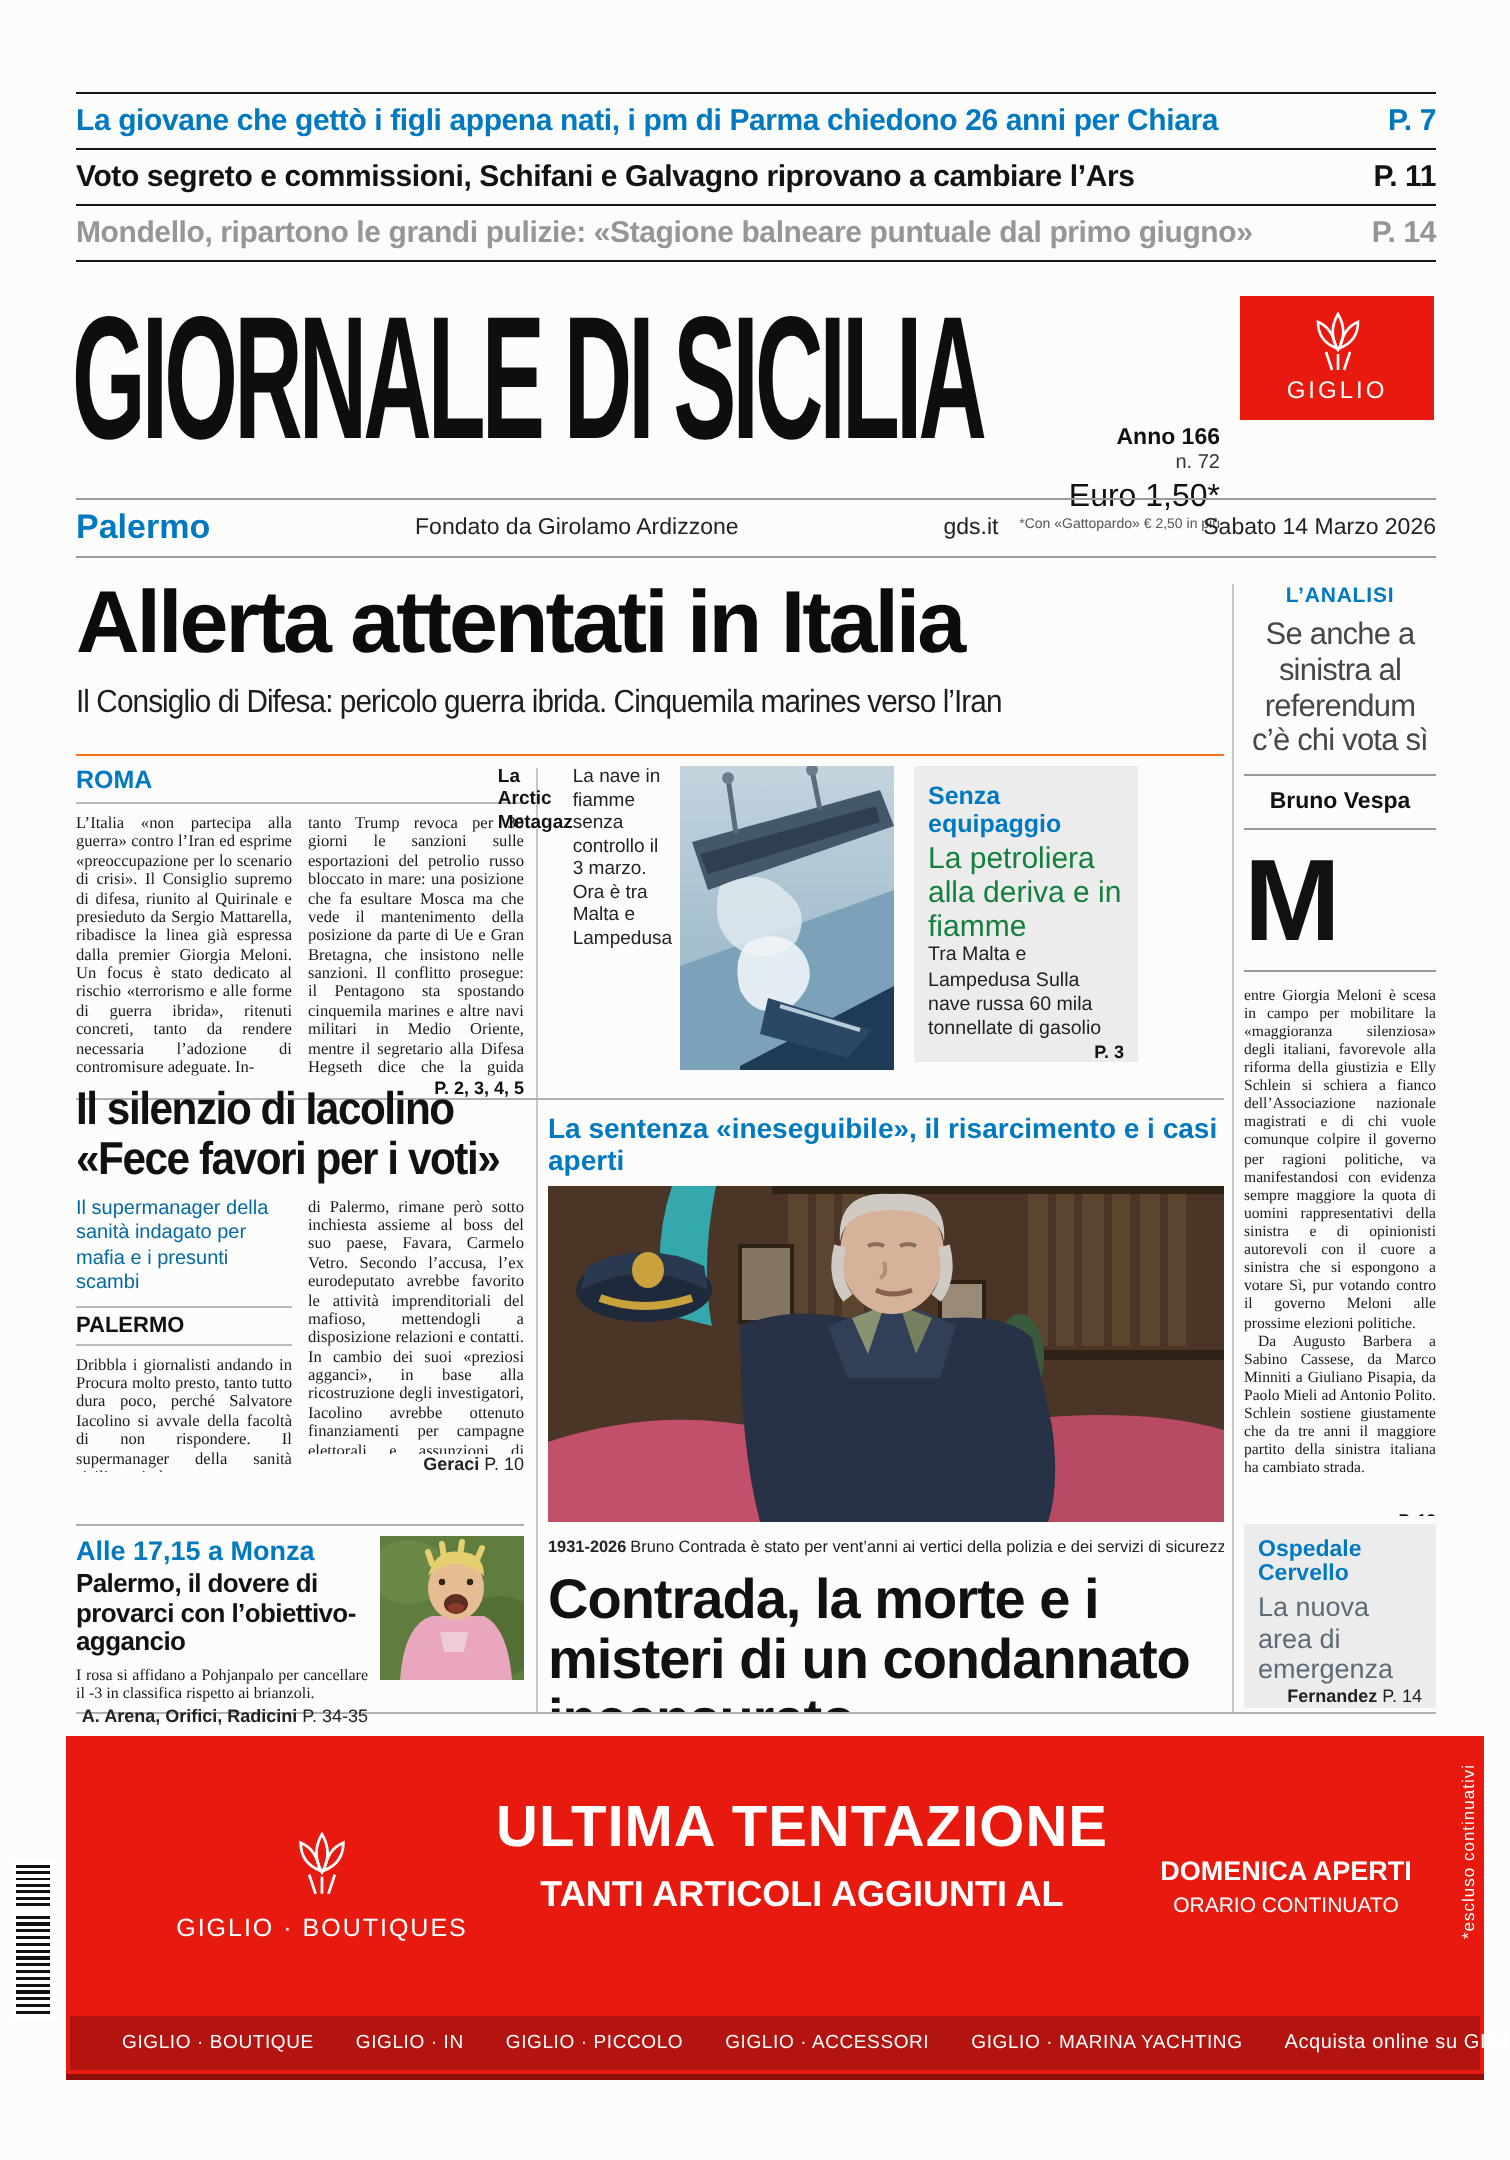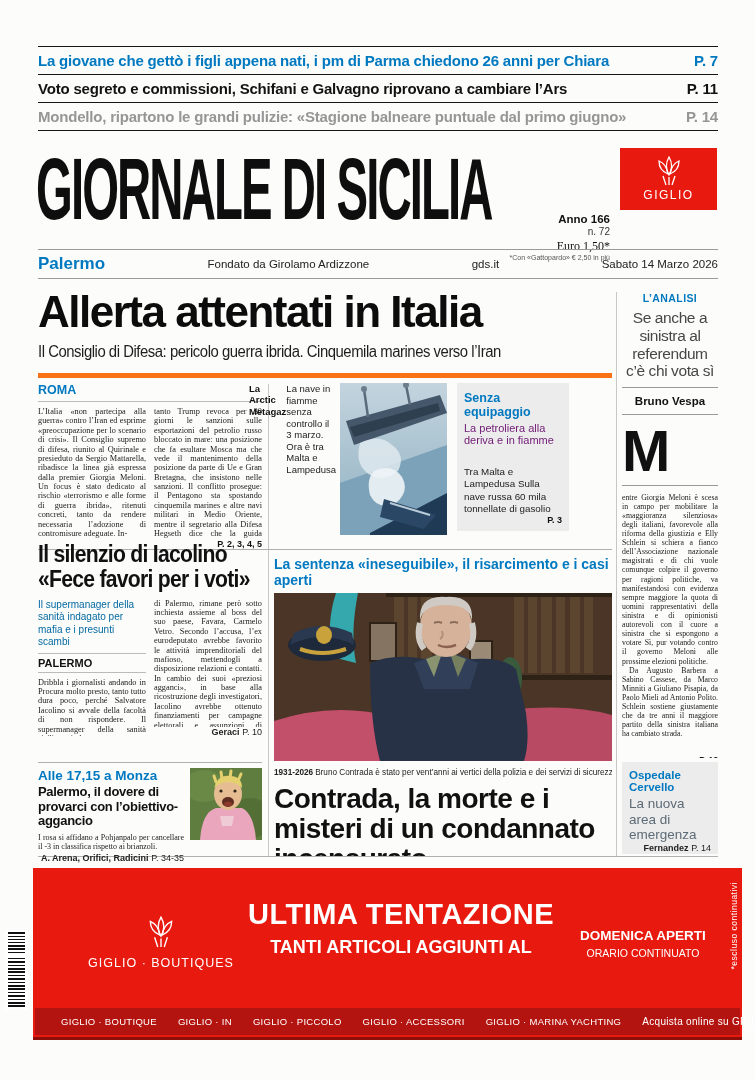--- a/index.html
+++ b/index.html
@@ -15,29 +15,29 @@
   .row.c-gray, .row.c-gray .pg { color:#969696; }
   .row .pg { white-space:nowrap; margin-left:12px; }
 
   
   .mast-title { position:absolute; left:36px; top:146px; font-size:74px; font-weight:bold; letter-spacing:-3px; line-height:1; transform:scale(0.64,1.18); transform-origin:left top; white-space:nowrap; color:#0e0e0e; }
   .giglio-box { position:absolute; left:620px; top:148px; width:97px; height:62px; background:#e8190f; display:flex; flex-direction:column; align-items:center; justify-content:center; color:#fff; }
   .giglio-box .lbl { font-size:12px; letter-spacing:1.5px; margin-top:2px; }
   .edition { position:absolute; right:145px; top:212px; text-align:right; line-height:1.25; }
   .edition .e1 { font-weight:bold; font-size:11.5px; }
   .edition .e2 { font-size:10px; color:#333; }
-  .edition .e3 { font-size:12px;font-family:Liberation Serif, serif; }
+  .edition .e3 { font-size:16px; }
   .edition .e4 { font-size:7px; color:#555; }
 
   .dateline { position:absolute; left:38px; top:249px; width:680px; height:30px; border-top:1px solid #9a9a9a; border-bottom:1px solid #9a9a9a; display:flex; align-items:center; justify-content:space-between; }
   .dateline .city { color:#0079c1; font-weight:bold; font-size:17px; }
   .dateline .mid { font-size:11.5px; color:#222; }
 
   
-  .lead-head { position:absolute; left:38px; top:290px; width:574px; height:88px; border-bottom:5px solid #f97316; }
+  .lead-head { position:absolute; left:38px; top:290px; width:574px; height:88px; border-bottom:1px solid #f97316; }
   .lead-head h1 { font-size:44px; font-weight:bold; letter-spacing:-1.5px; line-height:1; color:#0c0c0c; }
   .lead-head .deck { margin-top:9px; font-size:16px; letter-spacing:-0.5px; color:#1e1e1e; display:inline-block; transform:scaleX(0.93); transform-origin:left; white-space:nowrap; }
 
   
   .vdiv { position:absolute; width:1px; background:#c7c7c7; }
   .hdiv { position:absolute; height:1px; background:#b0b0b0; }
 
   
   .kicker { color:#0079c1; font-weight:bold; font-size:12.5px; }
   .kicker-rule { border-bottom:1px solid #bbb; padding-bottom:4px; margin-bottom:5px; }
@@ -71,21 +71,21 @@
   .monza .byline { margin-top:2px; }
   .monza-photo { width:72px; height:72px; flex:none; }
 
   
   .crow1 { position:absolute; left:274px; top:383px; width:338px; height:160px; display:flex; }
   .cap-block { width:66px; display:flex; flex-direction:row; justify-content:flex-end; padding-bottom:4px; padding-right:4px; }
   .cap-block .cap-t { font-size:9.5px; font-weight:bold; line-height:1.2; }
   .cap-block .cap-x { font-size:9.5px; line-height:1.22; color:#222; }
   .ship { width:107px; height:152px; flex:none; }
   .senza-box { margin-left:10px; width:112px; height:148px; background:#ececec; padding:8px 7px 6px; display:flex; flex-direction:column; }
-  .senza-box .bt { font-size:11px; line-height:1.12; color:#701a75; margin-top:3px; }
+  .senza-box .bt { font-size:15px; line-height:1.12; color:#15803d; margin-top:3px; }
   .senza-box .bx { font-size:9.8px; line-height:1.25; color:#222; margin-top:auto; }
 
   
   .sentenza { position:absolute; left:274px; top:556px; width:338px; height:300px; overflow:hidden; }
   .sentenza .kicker { font-size:14px; }
   .contrada-photo { width:338px; height:168px; margin-top:5px; }
   .sent-cap { font-size:8.2px; color:#222; margin-top:3px; white-space:nowrap; }
   .sent-cap b { margin-right:2px; }
   .sentenza h2 { font-size:28px; line-height:1.07; letter-spacing:-0.5px; margin-top:7px; }
   .sentenza .deck { font-size:12.5px; color:#2a2a2a; letter-spacing:-0.2px; margin-top:5px; }

